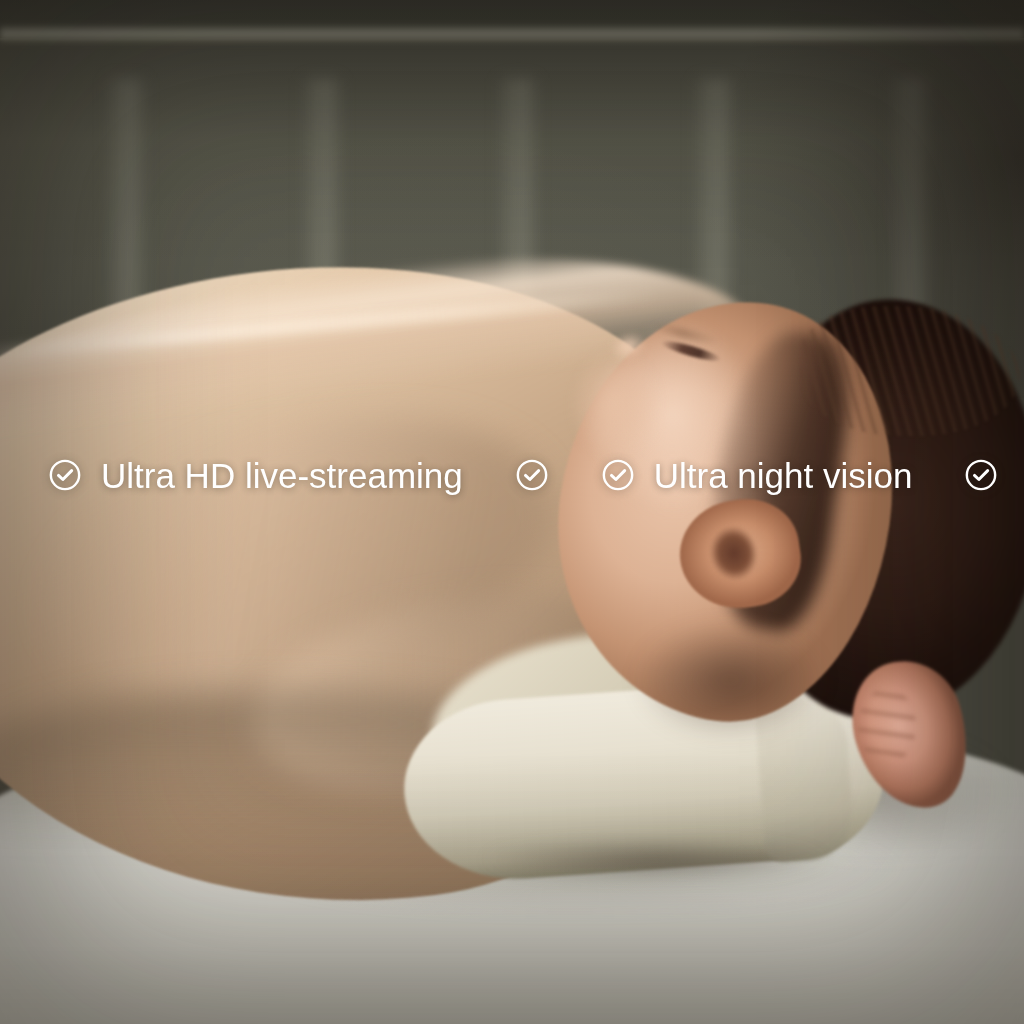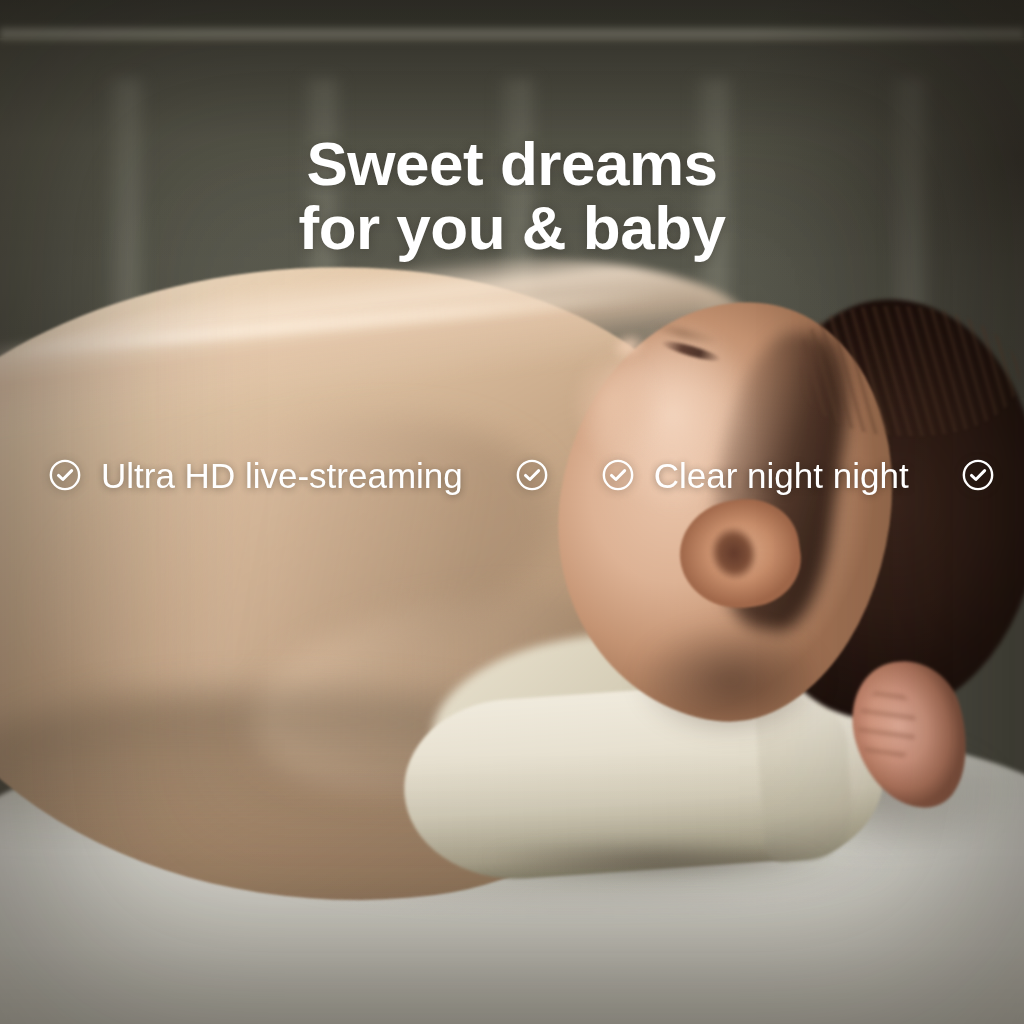--- a/index.html
+++ b/index.html
@@ -334,24 +334,20 @@
     <div class="neck-shadow"></div>
     <div class="hand"></div>
     <div class="hand-fingers"></div>
 
     <div class="grade"></div>
     <div class="vignette"></div>
   </div>
 
   <div class="overlay">
 
-    <div class="headline">
-      <span class="line">Sweet dreams</span>
-      <span class="line">for you &amp; baby</span>
-    </div>
 
     <ul class="features" style="list-style:none;margin:0;padding:0;">
 
       <li class="feature-row">
         <svg class="check-icon" viewBox="0 0 24 24" aria-hidden="true">
           <circle cx="12" cy="12" r="10" fill="none" stroke="#ffffff" stroke-width="1.7"></circle>
           <path d="M7.4 12.3 L10.5 15.2 L16.7 8.9" fill="none" stroke="#ffffff" stroke-width="2.1" stroke-linecap="round" stroke-linejoin="round"></path>
         </svg>
         <span class="feature-label"><span>Ultra HD live-streaming</span></span>
       </li>
@@ -361,21 +357,21 @@
           <circle cx="12" cy="12" r="10" fill="none" stroke="#ffffff" stroke-width="1.7"></circle>
           <path d="M7.4 12.3 L10.5 15.2 L16.7 8.9" fill="none" stroke="#ffffff" stroke-width="2.1" stroke-linecap="round" stroke-linejoin="round"></path>
         </svg>
       </li>
 
       <li class="feature-row">
         <svg class="check-icon" viewBox="0 0 24 24" aria-hidden="true">
           <circle cx="12" cy="12" r="10" fill="none" stroke="#ffffff" stroke-width="1.7"></circle>
           <path d="M7.4 12.3 L10.5 15.2 L16.7 8.9" fill="none" stroke="#ffffff" stroke-width="2.1" stroke-linecap="round" stroke-linejoin="round"></path>
         </svg>
-        <span class="feature-label"><span>Clear night night</span></span>
+        <span class="feature-label"><span>Ultra night vision</span></span>
       </li>
 
       <li class="feature-row">
         <svg class="check-icon" viewBox="0 0 24 24" aria-hidden="true">
           <circle cx="12" cy="12" r="10" fill="none" stroke="#ffffff" stroke-width="1.7"></circle>
           <path d="M7.4 12.3 L10.5 15.2 L16.7 8.9" fill="none" stroke="#ffffff" stroke-width="2.1" stroke-linecap="round" stroke-linejoin="round"></path>
         </svg>
       </li>
 
       <li class="feature-row">

